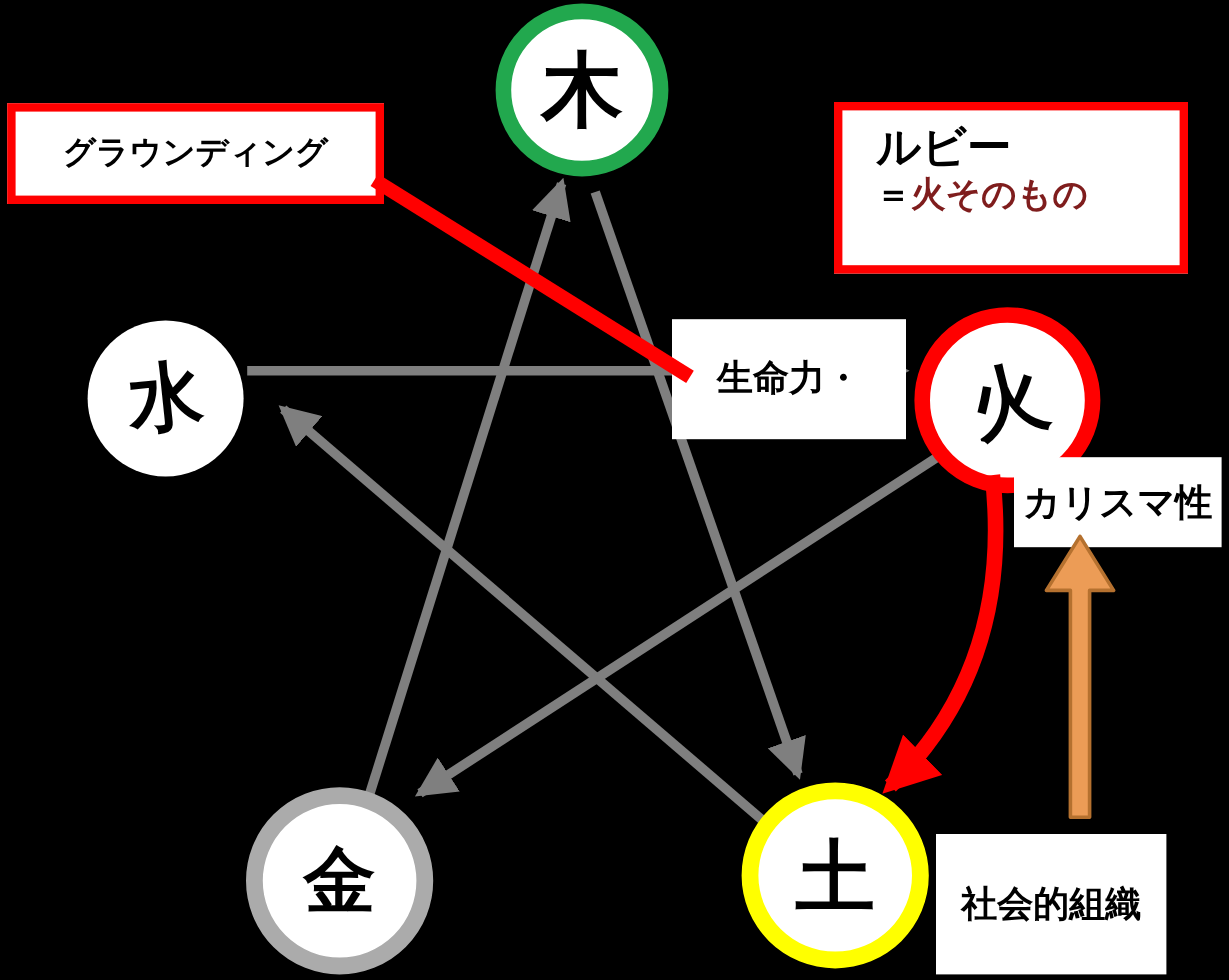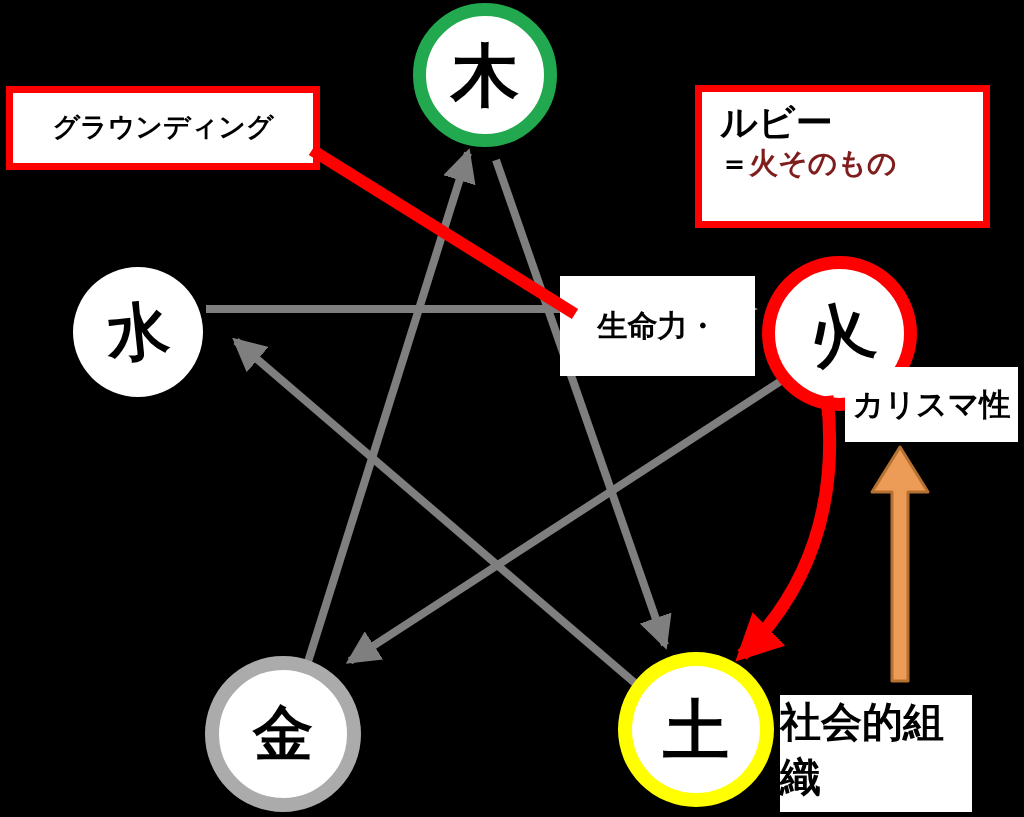--- a/index.html
+++ b/index.html
@@ -20,30 +20,30 @@
   #node-wood  span{font-size:68px;}
   #node-water span{font-size:62px;transform:rotate(-6deg);}
   #node-fire  span{font-size:64px;transform:rotate(-14deg);}
   #node-earth span{font-size:66px;}
   #node-metal span{font-size:60px;}
   .callout{position:absolute;background:#fff;z-index:3;box-sizing:border-box;color:#000;}
   #box-grounding{left:6px;top:86px;width:314px;height:84px;border:7px solid #FF0000;
                  display:flex;flex-direction:column;align-items:center;justify-content:center;
                  text-align:center;font-size:27px;line-height:1.4;}
   #box-ruby{left:695px;top:85px;width:295px;height:143px;border:7px solid #FF0000;
-            padding:8px 0 0 18px;font-size:29px;line-height:1.22;}
+            padding:8px 0 0 28px;font-size:29px;line-height:1.22;}
   #box-ruby .ruby-title{font-size:37px;line-height:1.25;}
   #box-ruby .brick{color:#7f1d1d;}
-  #box-vitality{left:560px;top:276px;width:195px;height:100px;
+  #box-vitality{left:560px;top:266px;width:195px;height:100px;
                 display:flex;flex-direction:row;align-items:center;justify-content:center;
                 text-align:center;font-size:30px;line-height:1.45;}
-  #box-charisma{left:845px;top:367px;width:173px;height:75px;
+  #box-charisma{left:845px;top:381px;width:173px;height:75px;
                 display:flex;align-items:center;justify-content:center;font-size:31px;}
   #box-social{left:780px;top:695px;width:192px;height:117px;
-              display:flex;align-items:flex-start;justify-content:center;font-size:41px;}
+              display:flex;align-items:center;justify-content:center;font-size:30px;}
   #svg-over{z-index:4;pointer-events:none;}
 </style>
 </head>
 <body>
 
 <div id="stage">
 
   <svg id="svg-under" class="layer" viewBox="0 0 1024 817">
     <defs>
       <marker id="gray-head" viewBox="0 0 10 10" refX="8.5" refY="5" markerWidth="4.2" markerHeight="4.2" orient="auto-start-reverse">

